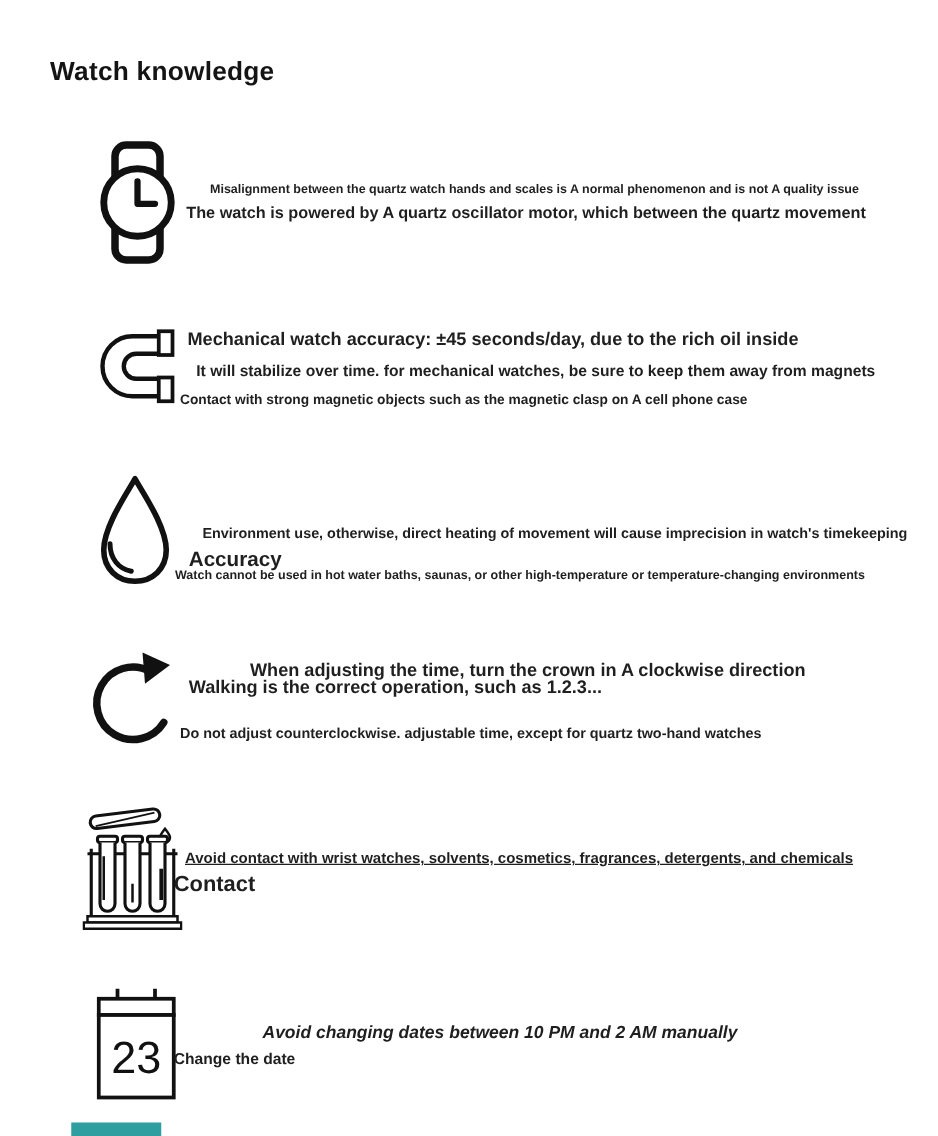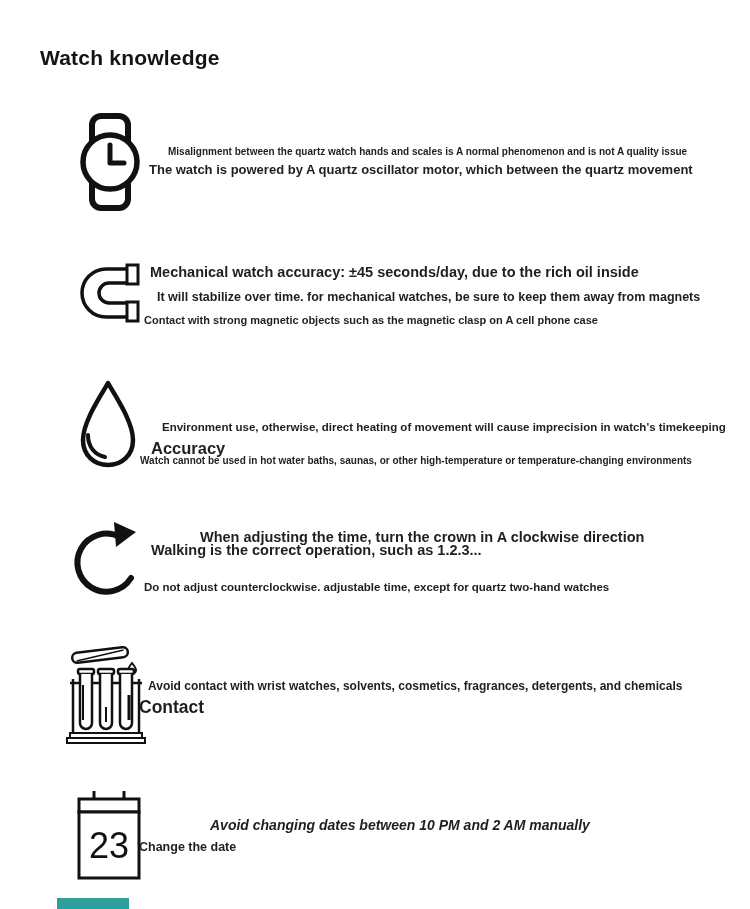--- a/index.html
+++ b/index.html
@@ -31,21 +31,21 @@
   .s2-l3{left:144px;top:314px;font-size:11px;font-weight:700;}
   
   .s3-l1{left:140px;top:421px;font-size:10px;font-weight:700;margin-top:34px;}
   .s3-l2{left:162px;top:421px;font-size:11.5px;font-weight:700;}
   .s3-l3{left:151px;top:439px;font-size:16.5px;font-weight:700;}
   
   .s4-l1{left:200px;top:529px;font-size:14.5px;font-weight:700;}
   .s4-l2{left:151px;top:542px;font-size:14.5px;font-weight:700;}
   .s4-l3{left:144px;top:581px;font-size:11.5px;font-weight:700;}
   
-  .s5-l1{left:148px;top:679px;font-size:12px;font-weight:700;}
+  .s5-l1{left:148px;top:679px;font-size:12px;font-weight:700;text-decoration:underline;}
   .s5-l2{left:139px;top:697px;font-size:17.5px;font-weight:700;}
   
   .s6-l1{left:210px;top:817px;font-size:14px;font-weight:700;font-style:italic;}
   .s6-l2{left:139px;top:840px;font-size:12.5px;font-weight:700;}
   .footer-bar{
     position:absolute;left:57px;top:898px;width:72px;height:11px;
   }
   svg{display:block;}
 </style>
 </head>

